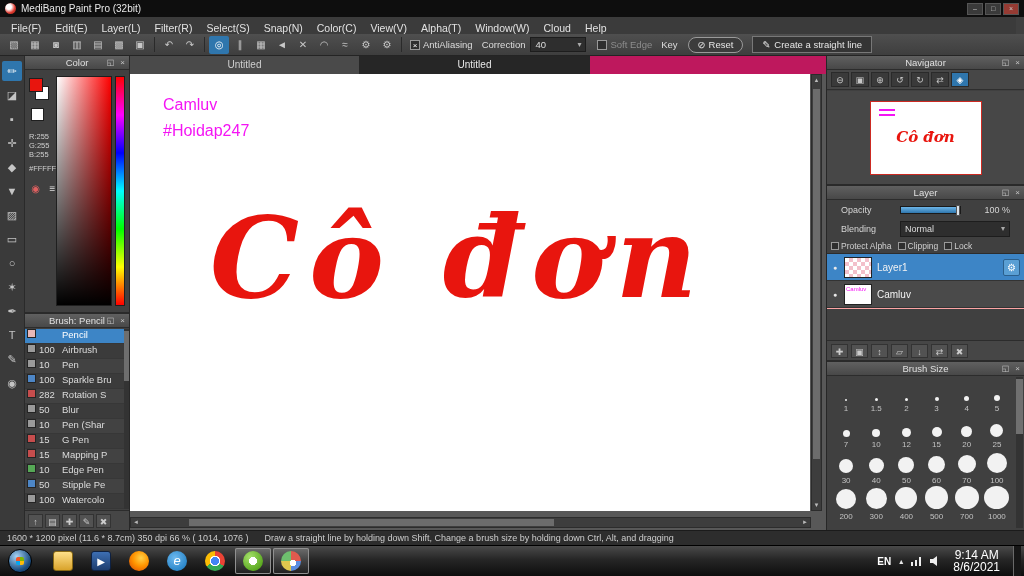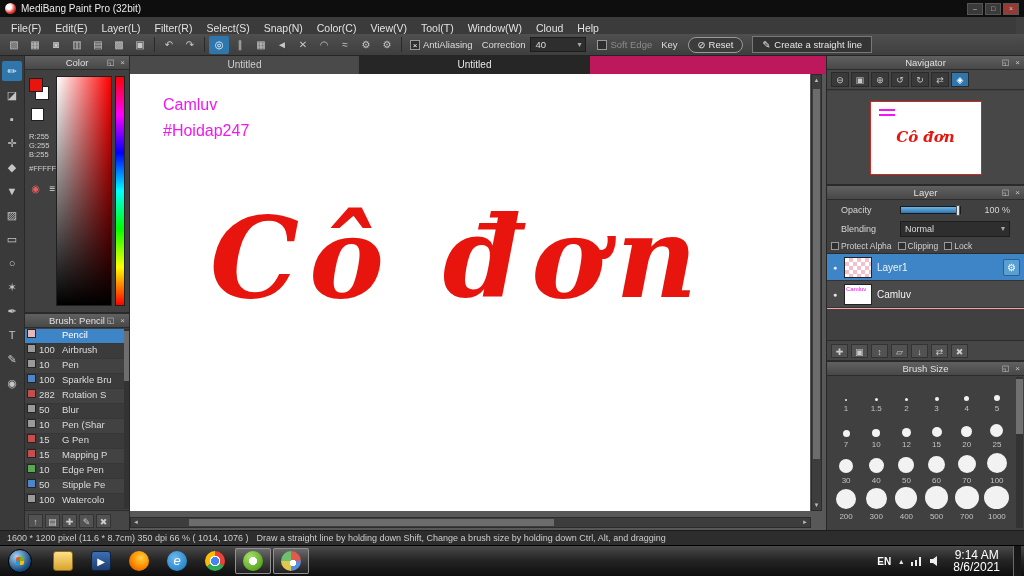--- a/index.html
+++ b/index.html
@@ -130,21 +130,21 @@
 
   .bsize-panel{height:168px;border-bottom:0}
   .bs-grid{display:grid;grid-template-columns:repeat(6,1fr);padding:2px 12px 0 4px}
   .bs-cell{height:36px;display:flex;flex-direction:column;align-items:center;justify-content:flex-end;padding-bottom:1px}
   .bs-c{background:#f2f2f2;border-radius:50%;display:block}
   .bs-l{font-size:8px;color:#c2c2c2;margin-top:3px;line-height:9px}
   .bs-scroll{position:absolute;top:15px;right:1px;bottom:2px;width:7px;background:#333}
   .bs-scroll .thumb{position:absolute;top:2px;left:0;width:7px;height:55px;background:#707070}
 
   
-  .statusbar{position:absolute;left:0;right:0;bottom:31px;height:15px;background:#2d2d2d;border-top:1px solid #1b1b1b;display:flex;align-items:center;gap:8px;padding:0 7px;font-size:9px;color:#cdcdcd;white-space:nowrap}
+  .statusbar{position:absolute;left:0;right:0;bottom:31px;height:15px;background:#2d2d2d;border-top:1px solid #1b1b1b;display:flex;align-items:center;gap:16px;padding:0 7px;font-size:9px;color:#cdcdcd;white-space:nowrap}
 
   
   .taskbar{position:absolute;left:0;bottom:0;width:1024px;height:31px;background:linear-gradient(#4a4a4a,#262626 45%,#0d0d0d);border-top:1px solid #000;display:flex;align-items:center}
   .start-orb{width:24px;height:24px;margin:0 12px 0 8px;border-radius:50%;background:radial-gradient(circle at 35% 30%,#a8d4f5,#1c4f82 65%,#0a2440);border:1px solid #000;position:relative;flex:0 0 24px}
   .start-orb::after{content:"";position:absolute;inset:7px;border-radius:2px;background:conic-gradient(#7db700 0 25%,#ffba08 0 50%,#05a6f0 0 75%,#f35325 0)}
   .task-item{width:36px;height:26px;display:flex;align-items:center;justify-content:center;border-radius:2px;margin:0 1px}
   .task-item.active{background:linear-gradient(rgba(160,160,160,.45),rgba(40,40,40,.6));box-shadow:inset 0 0 0 1px #909090}
   .ti{width:20px;height:20px;border-radius:3px}
   .ti.folder{background:linear-gradient(#ffe08a,#d9a32b);border:1px solid #8a6a14}
   .ti.media{background:linear-gradient(#3d6fb4,#1d3d6e);border:1px solid #0e2142;color:#fff;font-size:10px;line-height:19px;text-align:center}
@@ -176,21 +176,21 @@
 
   <nav class="menubar">
     <span class="mi">File(F)</span>
     <span class="mi">Edit(E)</span>
     <span class="mi">Layer(L)</span>
     <span class="mi">Filter(R)</span>
     <span class="mi">Select(S)</span>
     <span class="mi">Snap(N)</span>
     <span class="mi">Color(C)</span>
     <span class="mi">View(V)</span>
-    <span class="mi">Tool(T)</span>
+    <span class="mi">Alpha(T)</span>
     <span class="mi">Window(W)</span>
     <span class="mi">Cloud</span>
     <span class="mi">Help</span>
   </nav>
 
   <div class="toolbar">
     <button class="tb">▧</button>
     <button class="tb">▦</button>
     <button class="tb">◙</button>
     <button class="tb">▥</button>

